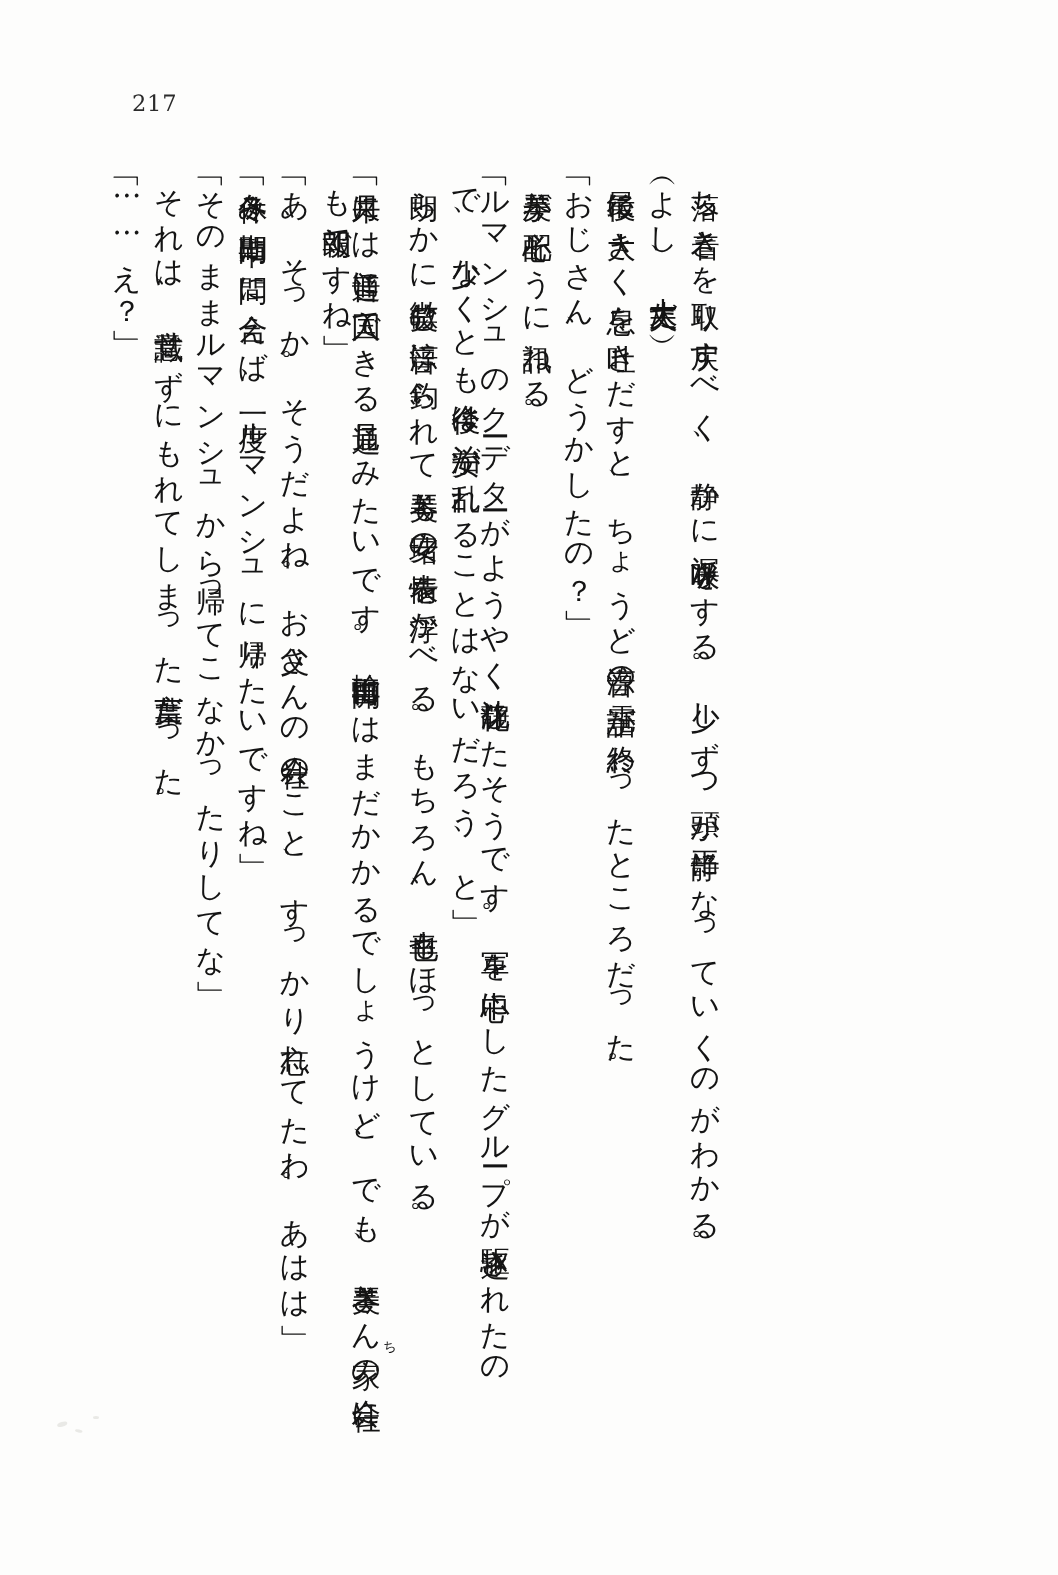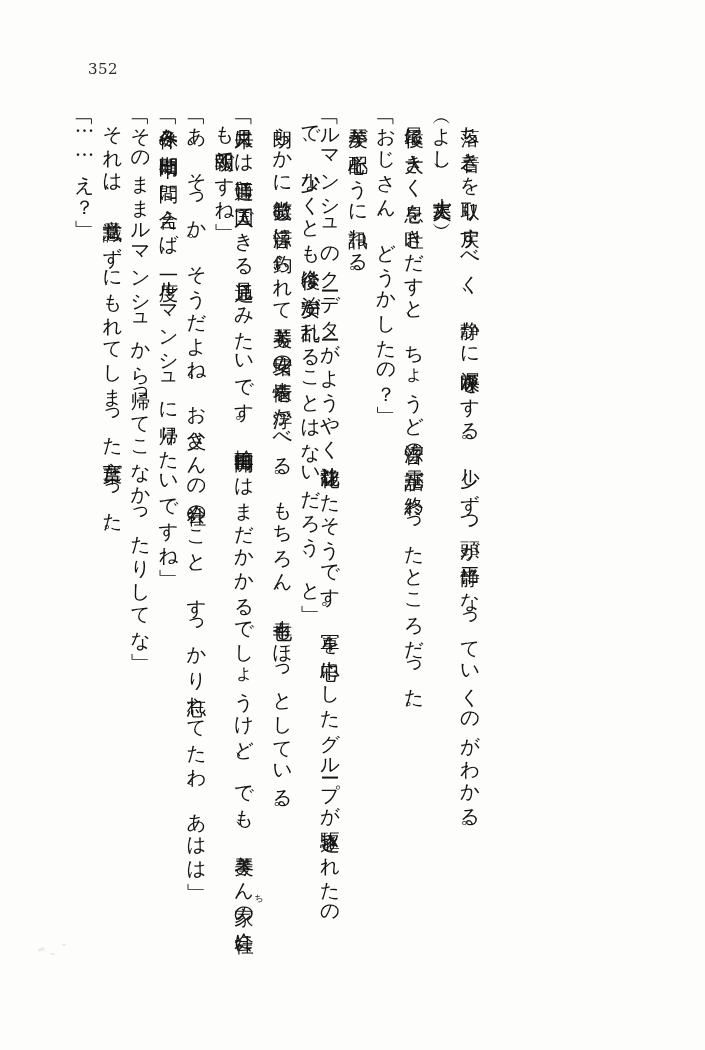--- a/index.html
+++ b/index.html
@@ -64,21 +64,21 @@
   }
   #a1 { left: 38px; top: 948px; width: 7px; height: 3px; transform: rotate(-18deg); }
   #a2 { left: 50px; top: 953px; width: 5px; height: 2px; transform: rotate(12deg); }
   #a3 { left: 62px; top: 944px; width: 4px; height: 2px; }
 </style>
 </head>
 <body>
 
 <div id="page">
 
-  <div id="page-number">352</div>
+  <div id="page-number">217</div>
 
   <div id="text-body">
 
   <div class="col">「……え？」</div>
       <div class="col">それは、意識せずにもれてしまった言葉だった。</div>
       <div class="col">「そのままルマンシュから帰ってこなかったりしてな」</div>
       <div class="col">「冬休み期間中に間に合えば、一度ルマンシュに帰りたいですね」</div>
       <div class="col">「あ、そっか。そうだよね。お父さんの会社のこと、すっかり忘れてたわ。あはは」</div>
       <div class="col">「来月には普通に入国できる見通しみたいです。輸出再開にはまだかかるでしょうけど、でも、美琴さん<ruby style="ruby-position: over; font-size: inherit;"><span>家</span><rt style="font-size: 9px; letter-spacing: 0px;">ち</rt></ruby>の会社にも朗報ですね」</div>
       <div class="col">朗らかに微笑む涼音に釣られて美琴も安堵の表情を浮かべる。もちろん、幸也もほっとしている。</div>

